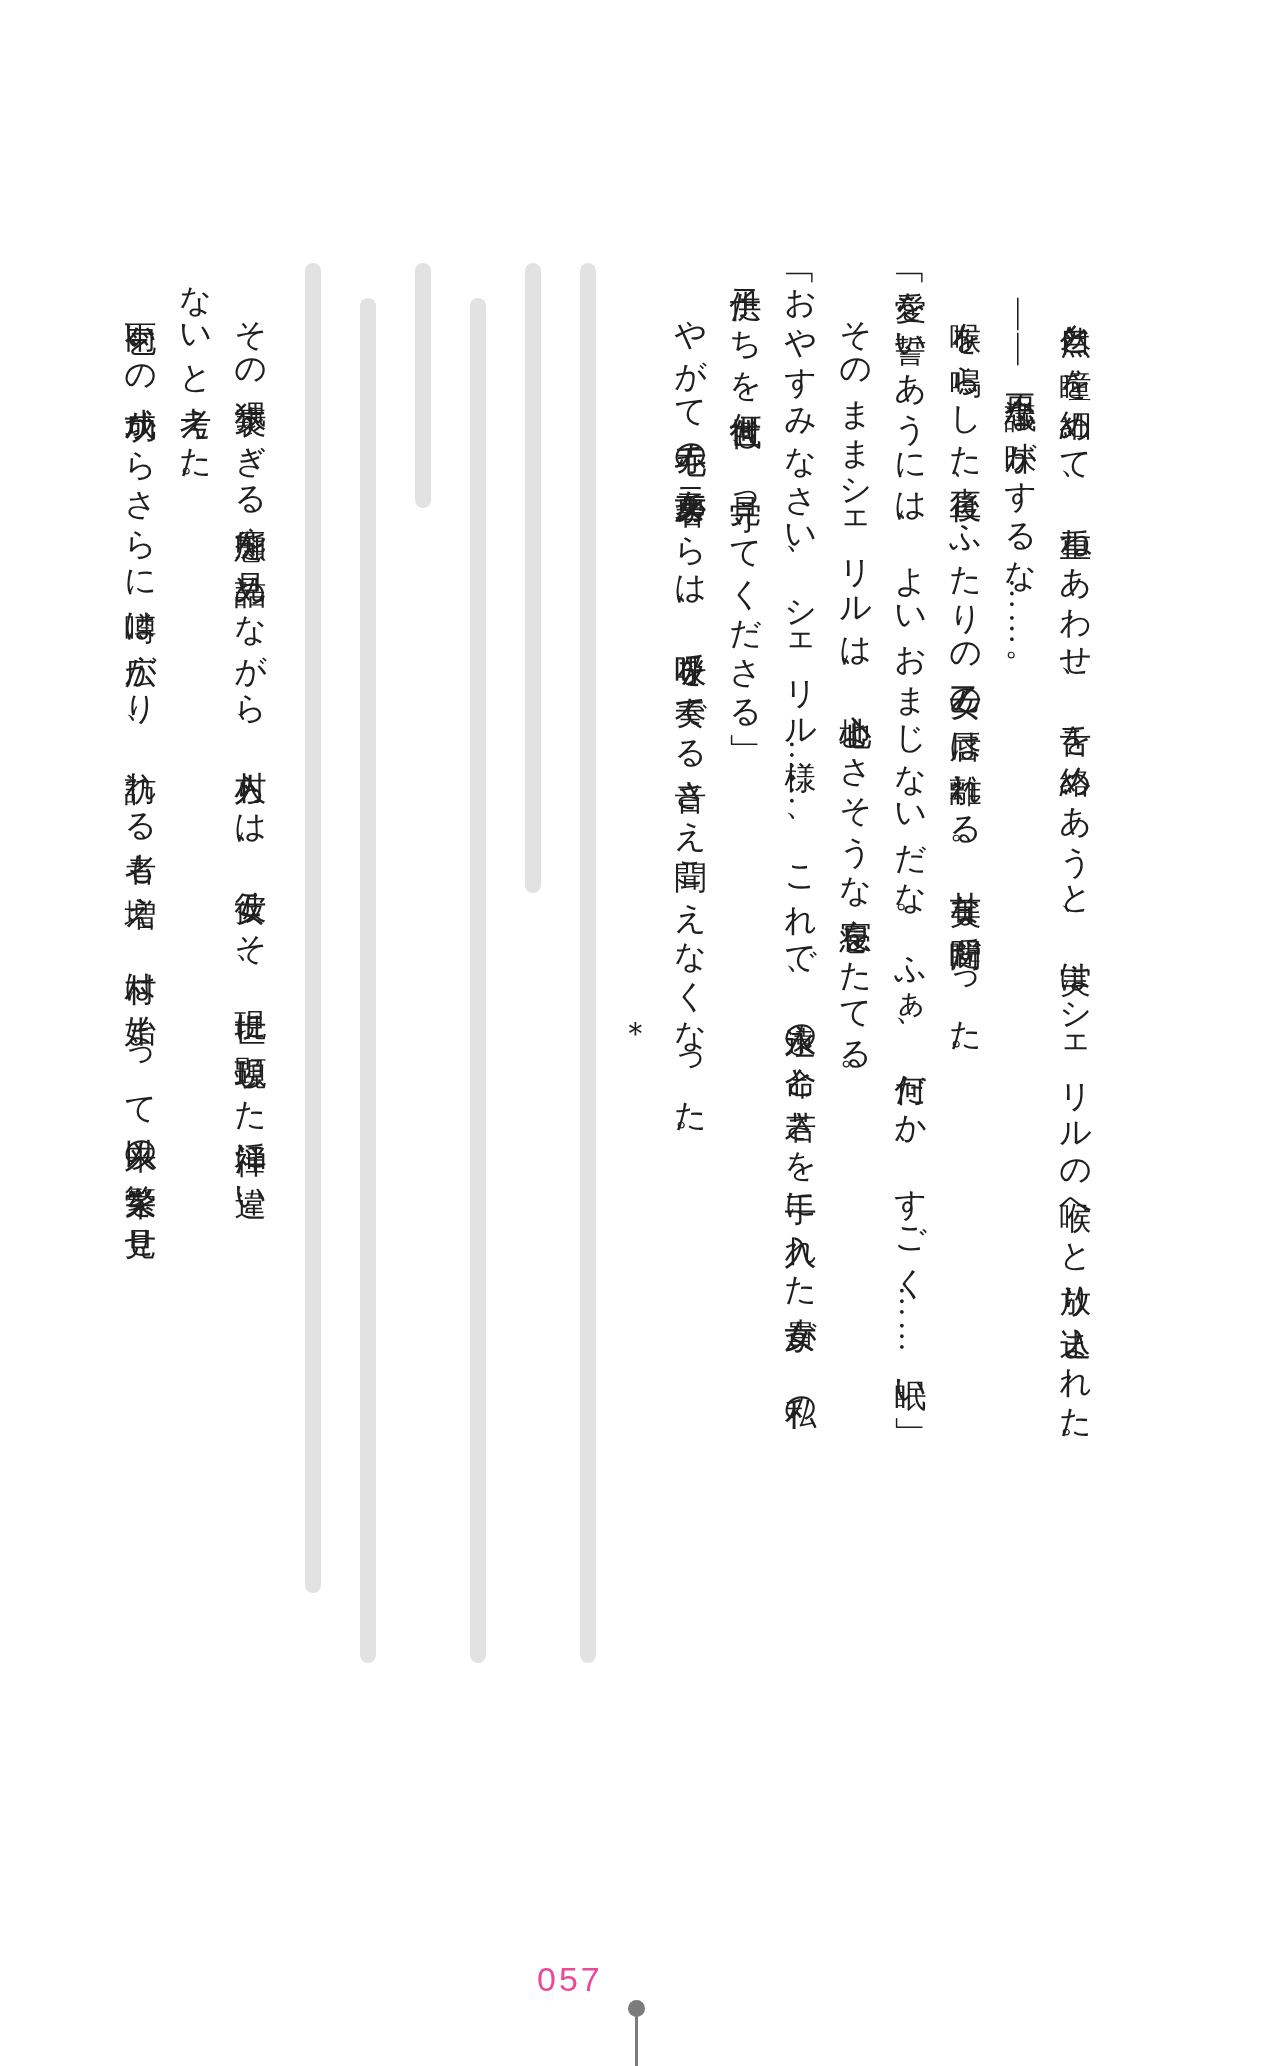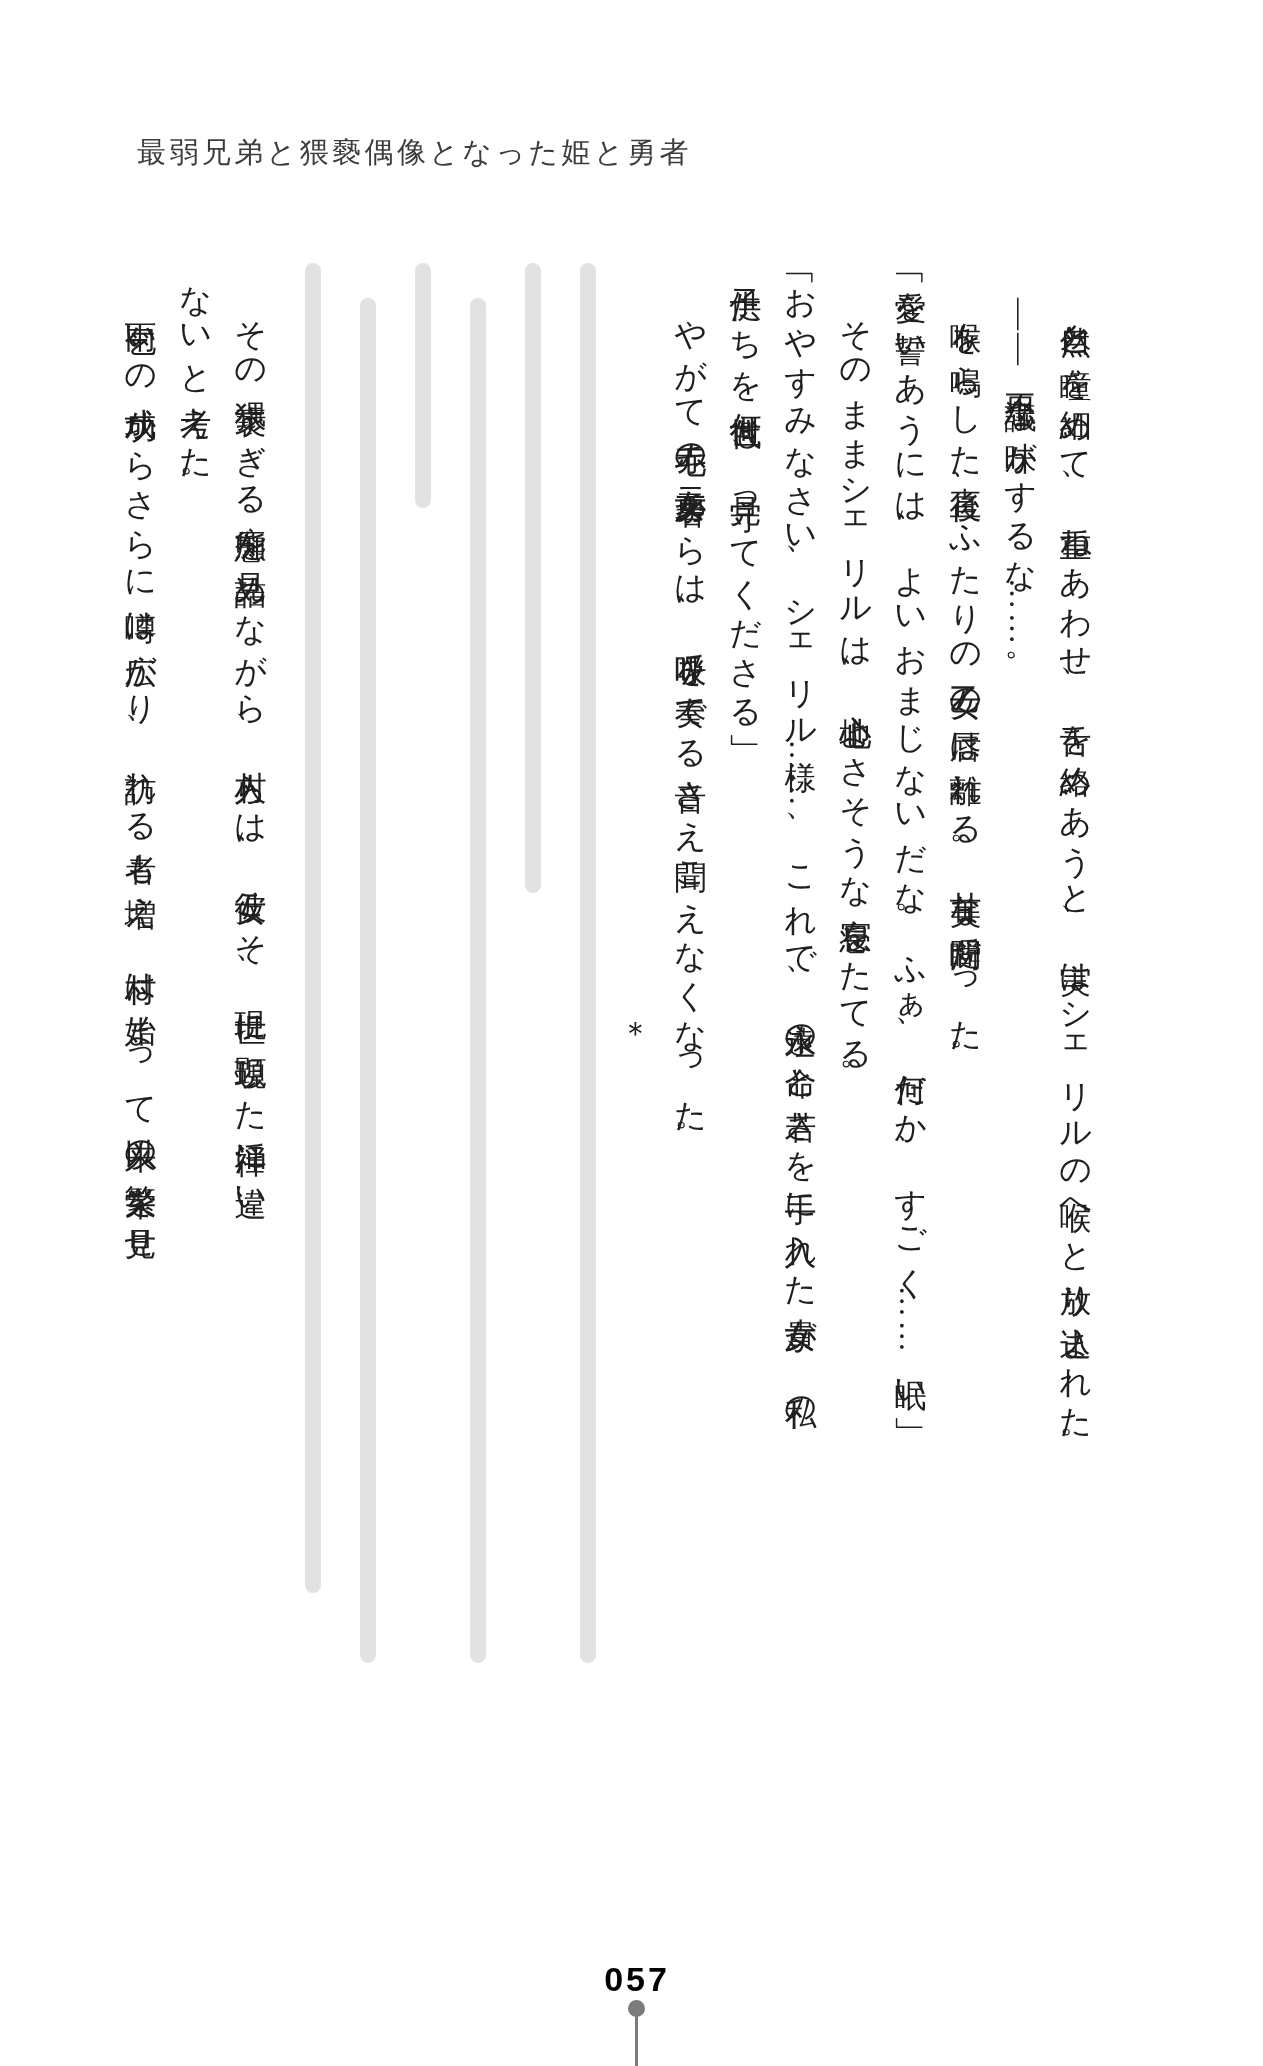--- a/index.html
+++ b/index.html
@@ -45,26 +45,24 @@
     background: #e2e2e2;
     border-radius: 8px;
     vertical-align: middle;
   }
   
   .pagenum {
     position: absolute;
     top: 1960px;
     left: 537px;
     width: 200px;
-    text-align: center;
     font-family: "Liberation Sans", "DejaVu Sans", sans-serif;
     font-size: 34px;
     letter-spacing: 3px;
-    color: #000000;
-    font-weight: bold;
+    color: #ec4899;
   }
   .footer-dot {
     position: absolute;
     left: 628px;
     top: 2000px;
     width: 17px;
     height: 17px;
     border-radius: 50%;
     background: #7b7b7b;
   }
@@ -75,21 +73,20 @@
     width: 3px;
     height: 52px;
     background: #7b7b7b;
   }
 </style>
 </head>
 <body>
 
 <div class="page">
 
-  <div class="running-head">最弱兄弟と猥褻偶像となった姫と勇者</div>
 
   <div class="textblock">
       <div class="col indent">自然と瞳を細めて、重ねあわせ、舌を絡めあうと、実はシェリルの喉へと放り込まれた。</div>
       <div class="col indent">――不思議な味がするな……。</div>
       <div class="col indent">喉を鳴らした直後、ふたりの乙女の唇は離れる。甘美な瞬間だった。</div>
       <div class="col">「愛を誓いあうには、よいおまじないだな。ふぁ、何だか、すごく……眠い」</div>
       <div class="col indent">そのままシェリルは、心地よさそうな寝息をたてる。</div>
       <div class="col">「おやすみなさい、シェリル様……、これで、永遠の命と若さを手に入れた貴女が、私の</div>
       <div class="col">子供たちを何世代も、見守ってくださる」</div>
       <div class="col indent">やがて赤毛の元女勇者からは、呼吸を奏でる音さえ聞こえなくなった。</div>

